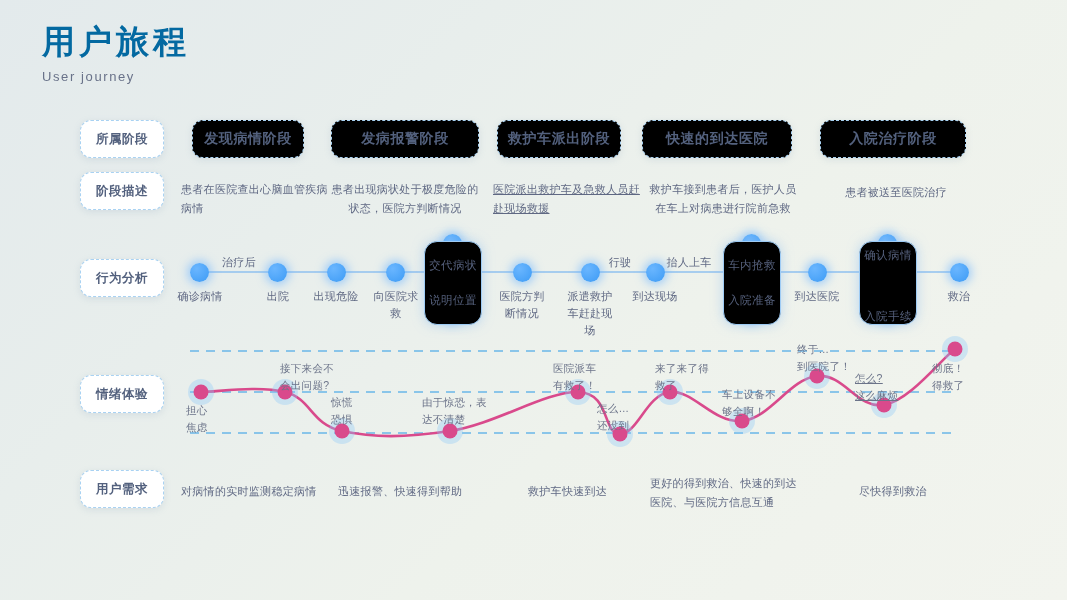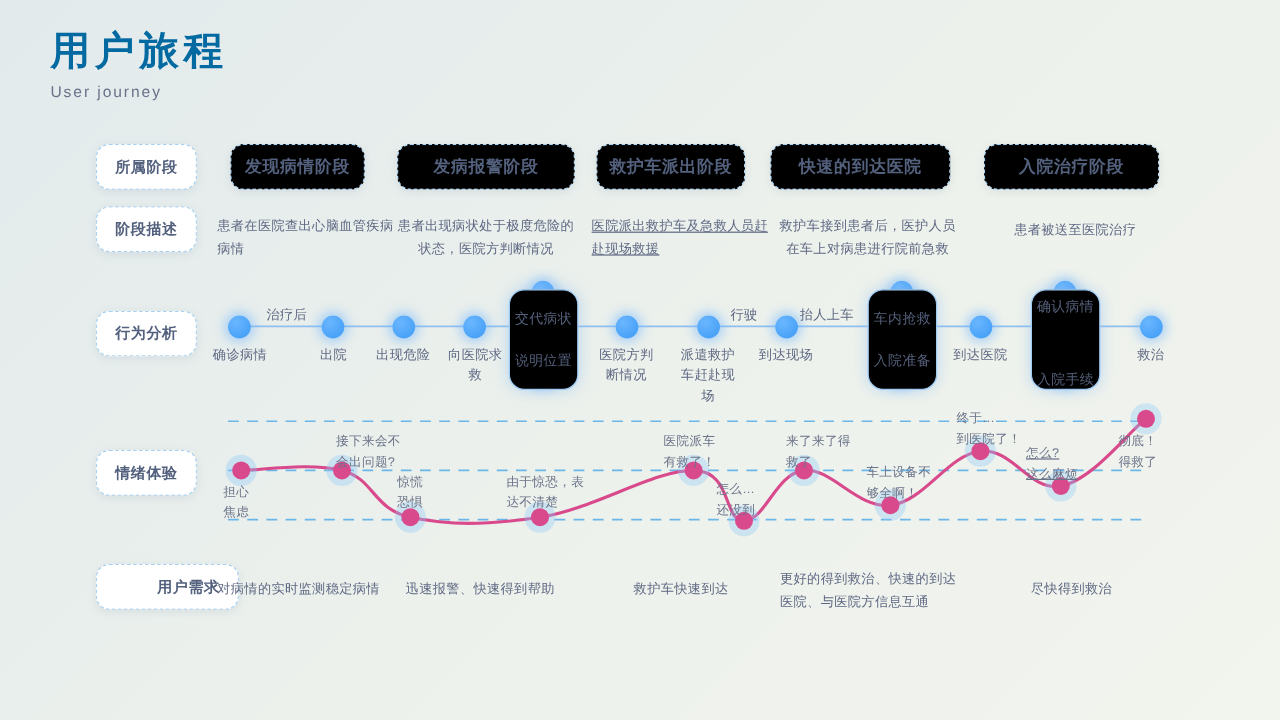--- a/index.html
+++ b/index.html
@@ -51,21 +51,21 @@
 
 <div class="stage" id="title-block">
   <div class="title-cn">用户旅程</div>
   <div class="title-en">User journey</div>
 </div>
 
 <div class="row-label" style="left:80px;top:120px;">所属阶段</div>
 <div class="row-label" style="left:80px;top:172px;">阶段描述</div>
 <div class="row-label" style="left:80px;top:259px;">行为分析</div>
 <div class="row-label" style="left:80px;top:375px;">情绪体验</div>
-<div class="row-label" style="left:80px;top:470px;padding-left:35px;">用户需求</div>
+<div class="row-label" style="left:80px;top:470px;">用户需求</div>
 
 <div class="stage-pill" style="left:192px;top:120px;width:110px;">发现病情阶段</div>
 <div class="stage-pill" style="left:331px;top:120px;width:146px;">发病报警阶段</div>
 <div class="stage-pill" style="left:497px;top:120px;width:122px;">救护车派出阶段</div>
 <div class="stage-pill" style="left:642px;top:120px;width:148px;">快速的到达医院</div>
 <div class="stage-pill" style="left:820px;top:120px;width:144px;">入院治疗阶段</div>
 
 <div class="desc" style="left:181px;top:180px;width:150px;">患者在医院查出心脑血管疾病病情</div>
 <div class="desc center" style="left:331px;top:180px;width:148px;">患者出现病状处于极度危险的状态，医院方判断情况</div>
 <div class="desc" style="left:493px;top:180px;width:152px;text-decoration:underline;">医院派出救护车及急救人员赶赴现场救援</div>

